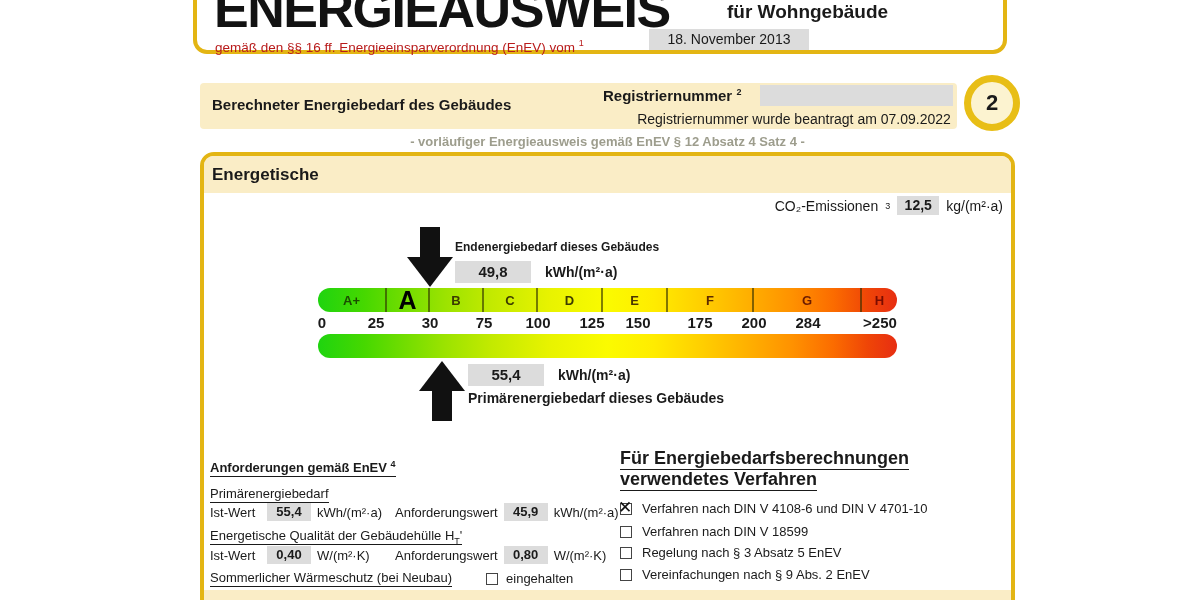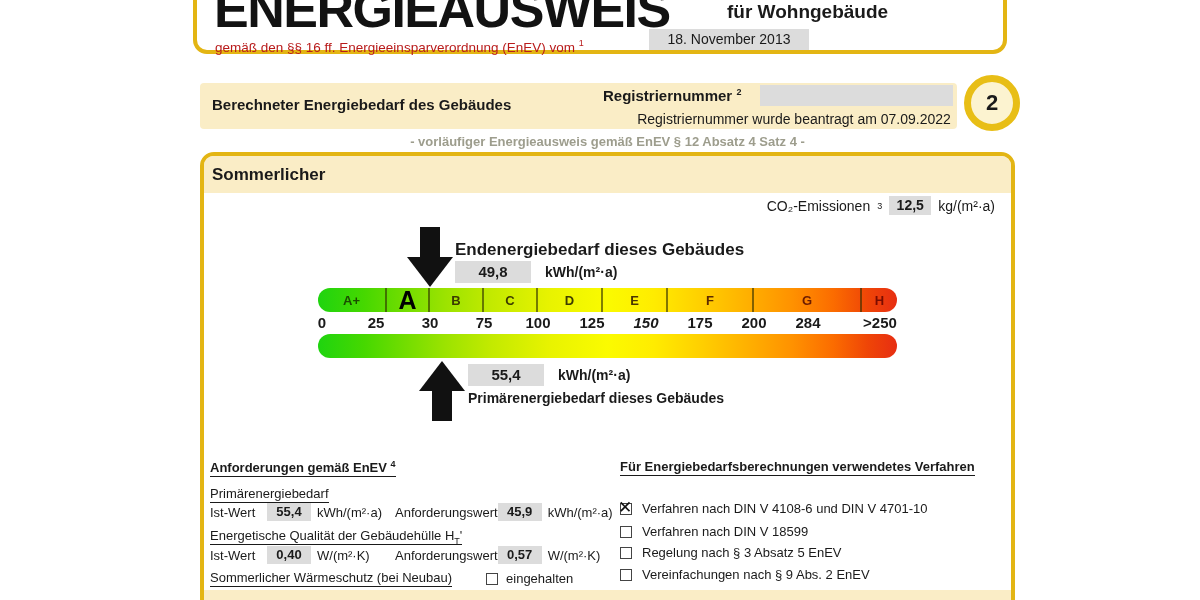--- a/index.html
+++ b/index.html
@@ -34,21 +34,21 @@
   .provisional { left:200px; top:134px; width:815px; text-align:center;
     font-size:13px; font-weight:bold; color:#9d9d8d; }
 
   
   .main-box { left:200px; top:152px; width:815px; height:520px;
     border:4px solid #e3b513; border-radius:14px; background:#fff; }
   .main-box .inner { position:absolute; inset:0; }
   .section-head { left:0; top:0; width:100%; height:37px; background:#faedc6;
     border-radius:9px 9px 0 0; }
   .section-title { left:8px; top:9px; font-size:17px; font-weight:bold; }
-  .co2-row { right:16px; top:40px; display:flex; align-items:center; gap:7px; font-size:14px; }
+  .co2-row { right:8px; top:40px; display:flex; align-items:center; gap:7px; font-size:14px; }
   .co2-box { width:42px; height:19px; font-size:14px; font-weight:bold; line-height:19px; }
 
   
   .scale-wrap { left:114px; top:132px; width:579px; height:110px; }
   .band {
     position:absolute; left:0; top:0; width:579px; height:24px; border-radius:12px;
     overflow:hidden; display:flex;
     background:linear-gradient(90deg,#1fd40f 0%,#46d800 8%,#72dd00 15%,#9ce300 22%,
       #c3ea00 30%,#e8f300 40%,#fbfb00 50%,#ffec00 58%,#ffd000 66%,#ffb100 74%,
       #ff9100 82%,#fb6c00 89%,#ef4507 95%,#e72e12 100%);
@@ -63,62 +63,62 @@
   .band > div:nth-child(6){ width:65px;  color:#4a3600; }
   .band > div:nth-child(7){ width:86px;  color:#5c2a00; }
   .band > div:nth-child(8){ width:108px; color:#6b1c00; }
   .band > div:nth-child(9){ width:35px;  color:#7a0c00; border-right:none; }
   .band .big-a { font-size:25px; font-weight:bold; color:#000; }
   .ticks { position:absolute; left:0; top:26px; width:579px; height:20px; }
   .ticks span { position:absolute; transform:translateX(-50%); font-size:15px; font-weight:bold; white-space:nowrap; }
   .ticks span:nth-child(1){ left:4px; }   .ticks span:nth-child(2){ left:58px; }
   .ticks span:nth-child(3){ left:112px; } .ticks span:nth-child(4){ left:166px; }
   .ticks span:nth-child(5){ left:220px; } .ticks span:nth-child(6){ left:274px; }
-  .ticks span:nth-child(7){ left:328px;font-style:italic; } .ticks span:nth-child(8){ left:382px; }
+  .ticks span:nth-child(7){ left:320px; } .ticks span:nth-child(8){ left:382px; }
   .ticks span:nth-child(9){ left:436px; } .ticks span:nth-child(10){ left:490px; }
   .ticks span:nth-child(11){ left:562px; }
   .lower-bar { position:absolute; left:0; top:46px; width:579px; height:24px; border-radius:12px;
     background:linear-gradient(90deg,#1fd40f 0%,#46d800 8%,#72dd00 15%,#9ce300 22%,
       #c3ea00 30%,#e8f300 40%,#fbfb00 50%,#ffec00 58%,#ffd000 66%,#ffb100 74%,
       #ff9100 82%,#fb6c00 89%,#ef4507 95%,#e72e12 100%); }
 
   .arrow-down { left:203px; top:71px; width:46px; }
   .arrow-down .shaft { width:20px; height:30px; background:#111; margin:0 auto; }
   .arrow-down .head { width:0; height:0; border-left:23px solid transparent;
     border-right:23px solid transparent; border-top:30px solid #111; }
   .arrow-up { left:215px; top:205px; width:46px; }
   .arrow-up .head { width:0; height:0; border-left:23px solid transparent;
     border-right:23px solid transparent; border-bottom:30px solid #111; }
   .arrow-up .shaft { width:20px; height:30px; background:#111; margin:0 auto; }
 
-  .end-label { left:251px; top:84px; font-size:17px; font-weight:bold; }
+  .end-label { left:251px; top:84px; font-size:12px; font-weight:bold; }
   .end-box { left:251px; top:105px; width:76px; height:22px; font-size:15px; font-weight:bold; line-height:22px; }
   .end-unit { left:341px; top:108px; font-size:14px; font-weight:bold; }
   .prim-box { left:264px; top:208px; width:76px; height:22px; font-size:15px; font-weight:bold; line-height:22px; }
   .prim-unit { left:354px; top:211px; font-size:14px; font-weight:bold; }
   .prim-label { left:264px; top:234px; font-size:14px; font-weight:bold; }
 
   
   .u { border-bottom:1px solid currentColor; padding-bottom:1px; }
   .req-head { left:6px; top:303px; font-size:13px; font-weight:bold; }
   .sub-head { font-size:13px; }
   .sh1 { left:6px; top:330px; } .sh2 { left:6px; top:372px; } .sh3 { left:6px; top:414px; }
   .vrow { display:flex; align-items:center; font-size:13px; white-space:nowrap; }
   .vr1 { left:6px; top:347px; } .vr2 { left:6px; top:390px; }
   .vrow .lbl { width:57px; }
   .vrow .vbox { width:44px; height:18px; font-size:13px; font-weight:bold; line-height:18px; margin-right:6px; }
   .vrow .unit { width:70px; margin-right:8px; }
-  .vrow .req-lbl { }
+  .vrow .req-lbl { margin-right:6px; }
   .cb { position:relative; display:inline-block; width:12px; height:12px;
     border:1.5px solid #444; background:#fff; vertical-align:-1px; flex:none; }
   .cb .mark { position:absolute; left:-3px; top:-7px; font-size:17px; font-weight:bold;
     color:#111; font-family:"DejaVu Sans", sans-serif; }
   .summer-row { display:flex; align-items:center; gap:8px; font-size:13px; }
   .summer-row .gap { width:18px; }
-  .methods-head { left:416px; top:303px; font-size:13px; font-weight:bold; }
+  .methods-head { left:416px; top:292px; font-size:18px; font-weight:bold; }
   .mrow { display:flex; align-items:center; gap:10px; font-size:13px; white-space:nowrap; }
   .mr1 { left:416px; top:345px; } .mr2 { left:416px; top:368px; }
   .mr3 { left:416px; top:389px; } .mr4 { left:416px; top:411px; }
   .bottom-strip { left:0; top:434px; width:100%; height:40px; background:#faedc6; }
 </style>
 </head>
 <body>
 
 <div class="page">
 
@@ -132,21 +132,21 @@
   <div class="abs calc-title">Berechneter Energiebedarf des Gebäudes</div>
   <div class="abs reg-label"><span>Registriernummer</span>&nbsp;<sup class="fn">2</sup></div>
   <div class="abs gray-box reg-box"></div>
   <div class="abs reg-note">Registriernummer wurde beantragt am 07.09.2022</div>
   <div class="abs page-badge">2</div>
   <div class="abs provisional">- vorläufiger Energieausweis gemäß EnEV § 12 Absatz 4 Satz 4 -</div>
 
   <div class="abs main-box">
     <div class="inner">
       <div class="abs section-head"></div>
-      <div class="abs section-title">Sommerlicher</div>
+      <div class="abs section-title">Energetische</div>
 
       <div class="abs co2-row">
         <span>CO₂-Emissionen</span>
           <sup class="fn">3</sup>
         <span class="gray-box co2-box">12,5</span>
         <span>kg/(m²·a)</span>
       </div>
 
       <div class="abs end-label">Endenergiebedarf dieses Gebäudes</div>
       <div class="abs gray-box end-box">49,8</div>
@@ -219,21 +219,21 @@
         <span class="req-lbl">Anforderungswert</span>
         <span class="gray-box vbox">45,9</span>
         <span>kWh/(m²·a)</span>
       </div>
       <div class="abs sub-head sh2"><span class="u"><span>Energetische Qualität der Gebäudehülle H</span><sub class="sb">T</sub><span>'</span></span></div>
       <div class="abs vrow vr2">
         <span class="lbl">Ist-Wert</span>
         <span class="gray-box vbox">0,40</span>
         <span class="unit">W/(m²·K)</span>
         <span class="req-lbl">Anforderungswert</span>
-        <span class="gray-box vbox">0,57</span>
+        <span class="gray-box vbox">0,80</span>
         <span>W/(m²·K)</span>
       </div>
       <div class="abs sh3 summer-row">
         <span class="u sub-head">Sommerlicher Wärmeschutz (bei Neubau)</span>
         <span class="gap"></span>
         <span class="cb">
             <span class="mark"></span>
           </span>
         <span>eingehalten</span>
       </div>

